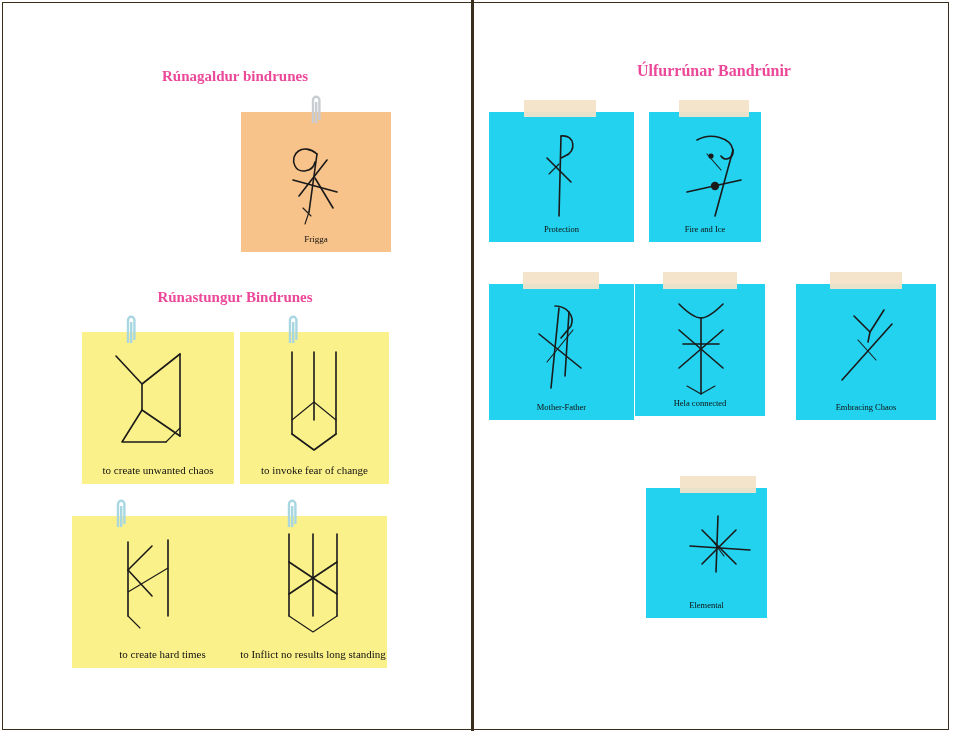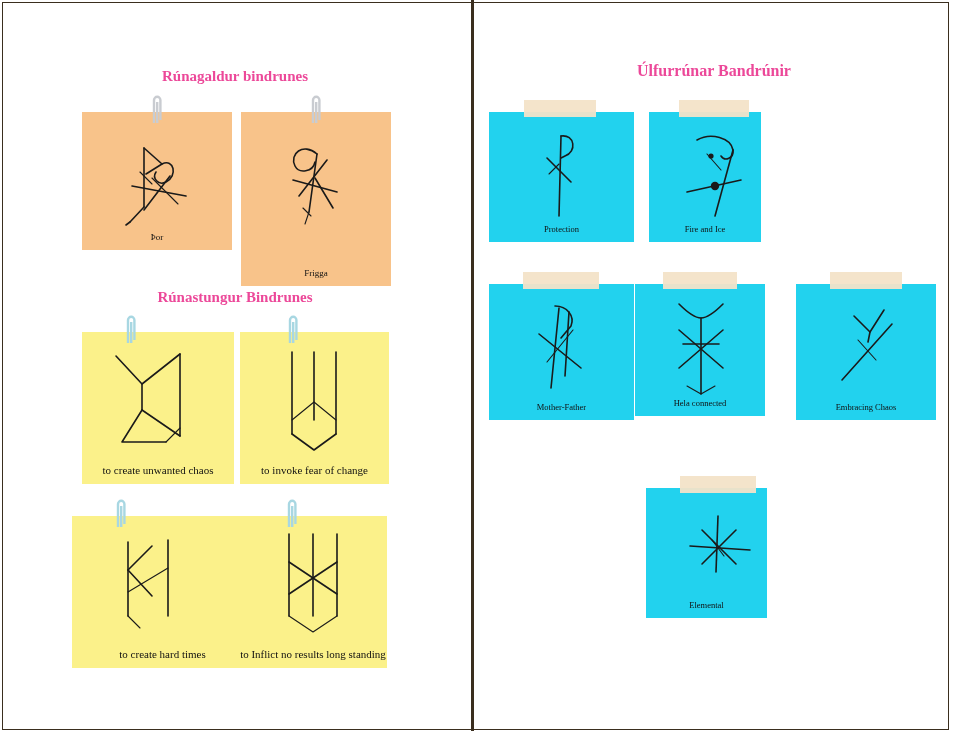--- a/index.html
+++ b/index.html
@@ -110,44 +110,22 @@
 
 <div class="page">
 
   <div class="page-frame"></div>
   <div class="divider"></div>
 
   <div class="col-left">
 
     <div class="section-title title-left-1">Rúnagaldur bindrunes</div>
 
-    <div class="card card-orange" style="left:82px; top:112px; width:150px; height:138px;">
-      <div class="clip" style="left:68px;">
-        <svg width="14" height="34" viewBox="0 0 14 34">
-          <path d="M4 31 L4 8 A3.2 3.2 0 0 1 10.4 8 L10.4 28" stroke="#c9ccd1" stroke-width="2.4" fill="none"></path>
-          <path d="M7.2 31 L7.2 10" stroke="#c9ccd1" stroke-width="2.4" fill="none"></path>
-        </svg>
-      </div>
-      <div class="rune-svg">
-        <svg class="rune" width="150" height="138" viewBox="0 0 150 138">
-          <path d="M62 36 L62 95"></path>
-          <path d="M62 36 L80 52 L64 62"></path>
-          <path d="M80 52 C92 46 96 64 84 70 C76 74 70 66 74 60"></path>
-          <path d="M50 74 L104 84"></path>
-          <path d="M88 64 L62 98"></path>
-          <path d="M62 95 L48 110"></path>
-          <path d="M48 110 L44 113"></path>
-          <path d="M70 66 L96 92" class="thin"></path>
-          <path d="M58 60 L70 72" class="thin"></path>
-        </svg>
-      </div>
-      <div class="card-label label-orange">Þor</div>
-    </div>
-
-    <div class="card card-orange" style="left:241px; top:112px; width:150px; height:174px;">
+
+    <div class="card card-orange" style="left:241px; top:112px; width:150px; height:140px;">
       <div class="clip" style="left:68px;">
         <svg width="14" height="34" viewBox="0 0 14 34">
           <path d="M4 31 L4 8 A3.2 3.2 0 0 1 10.4 8 L10.4 28" stroke="#c9ccd1" stroke-width="2.4" fill="none"></path>
           <path d="M7.2 31 L7.2 10" stroke="#c9ccd1" stroke-width="2.4" fill="none"></path>
         </svg>
       </div>
       <div class="rune-svg">
         <svg class="rune" width="150" height="138" viewBox="0 0 150 138">
           <path d="M76 42 C62 30 48 42 54 54 C58 62 72 60 74 50"></path>
           <path d="M76 42 L68 100"></path>

